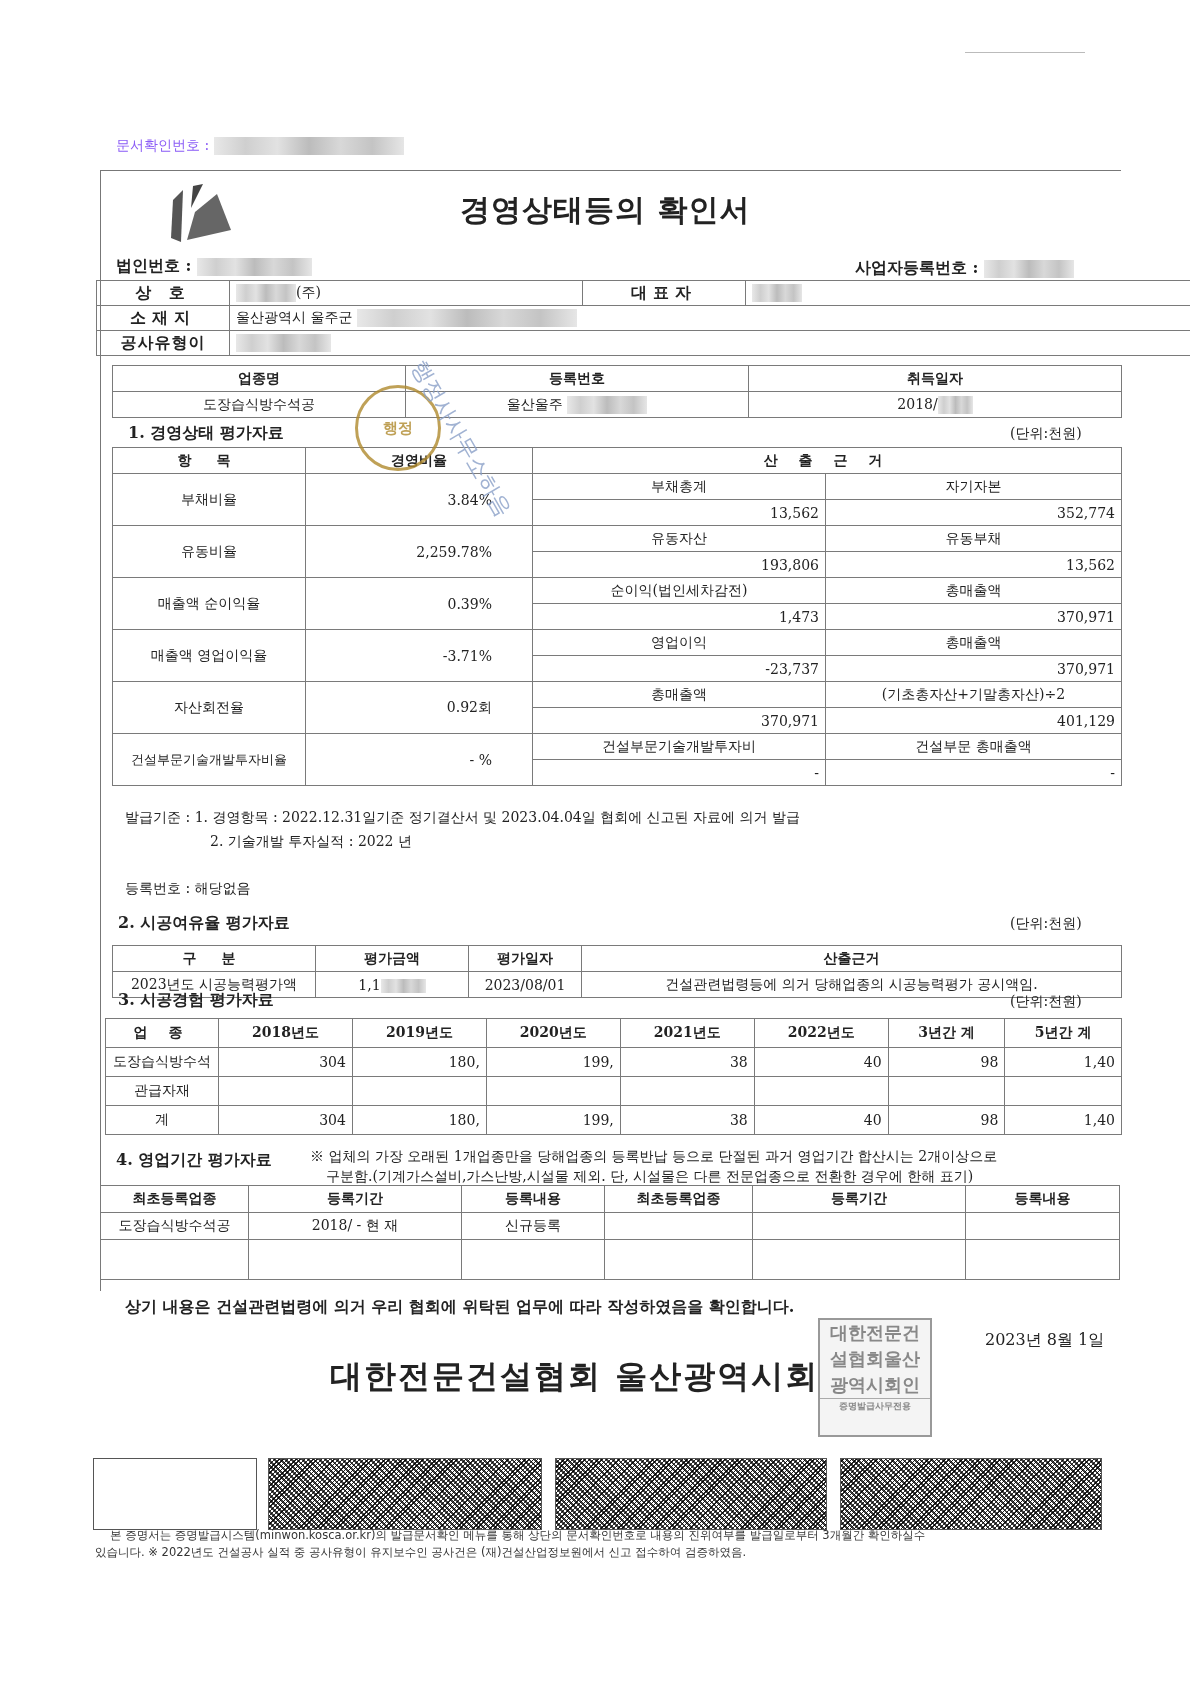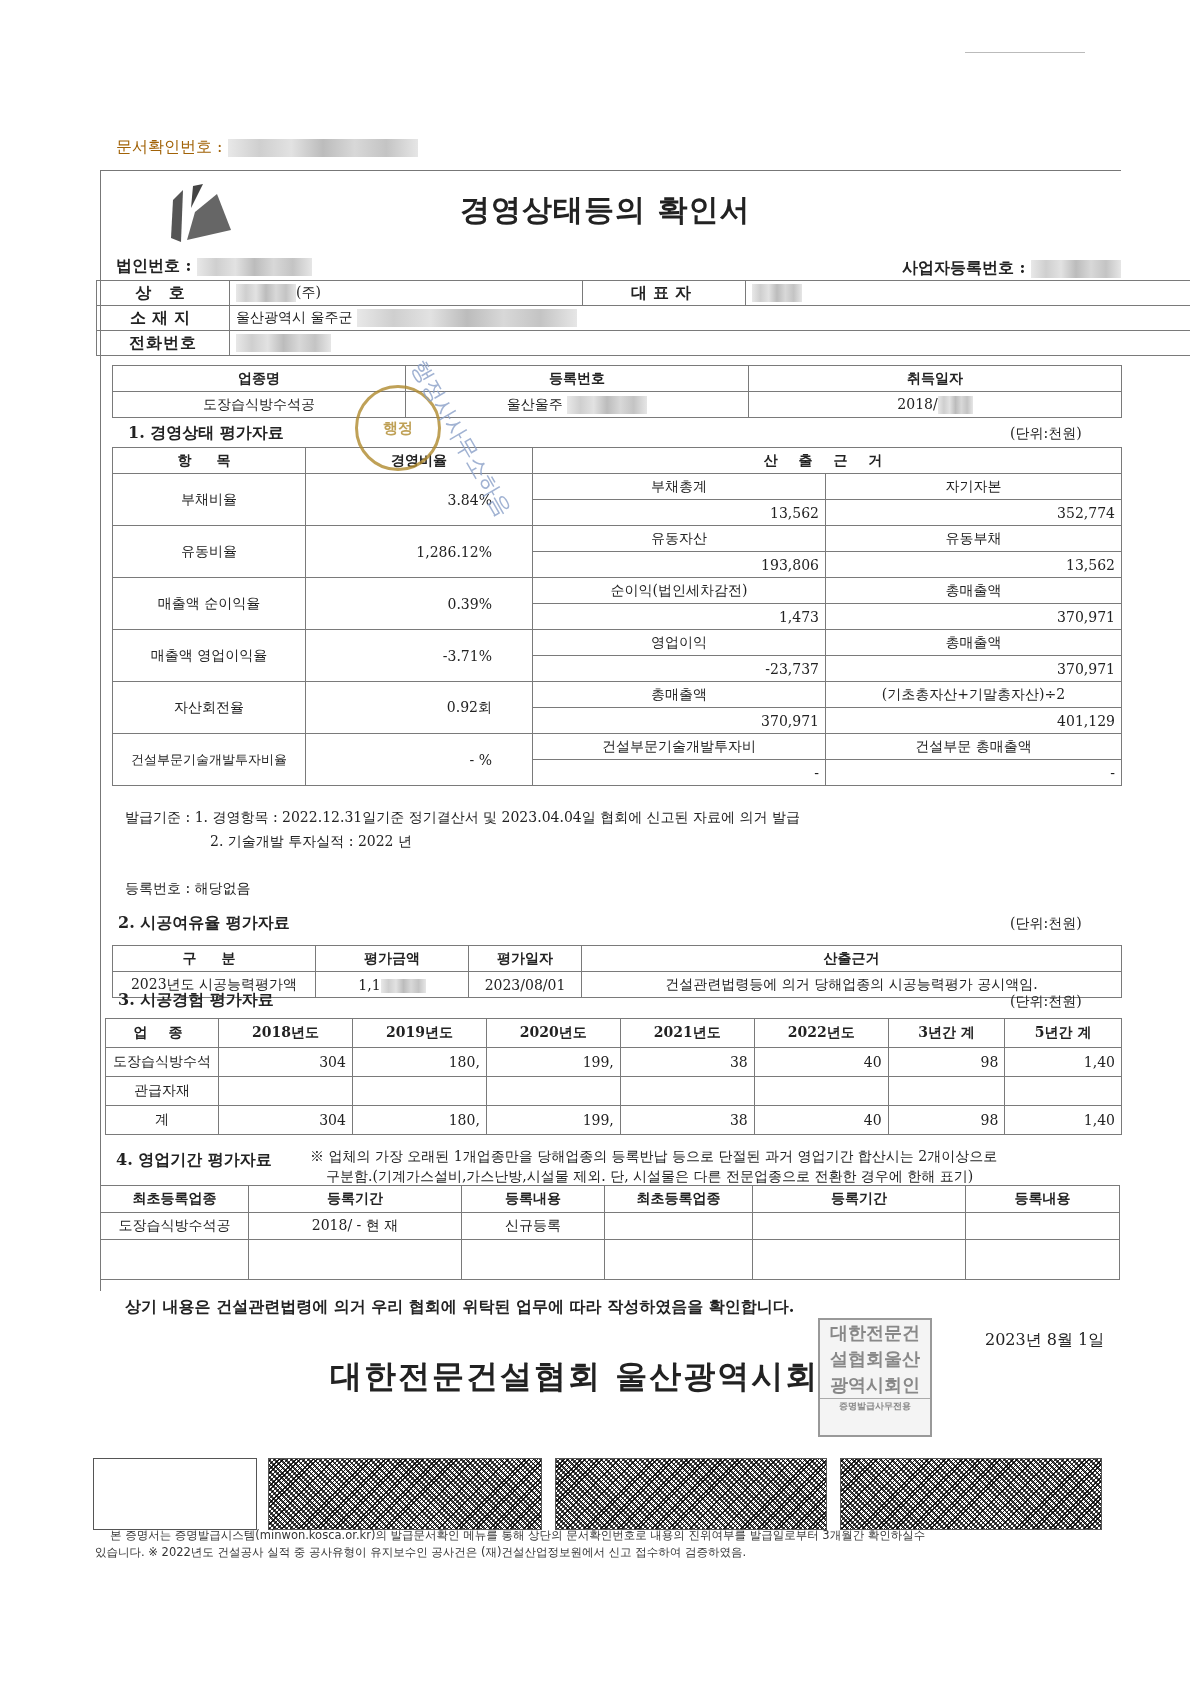--- a/index.html
+++ b/index.html
@@ -1,27 +1,27 @@
 <!DOCTYPE html>
 <html><head>
 <meta charset="utf-8">
 <style>
   html, body { margin: 0; padding: 0; background: #ffffff; }
   body { width: 1190px; height: 1682px; position: relative; overflow: hidden;
          font-family: "DejaVu Serif", "Liberation Serif", serif; color: #222; }
   .abs { position: absolute; }
   .topline { left: 965px; top: 52px; width: 120px; height: 1px; background: #bbb; }
-  .docnum { left: 116px; top: 137px; font-size: 16px; color: #a16207; }
+  .docnum { left: 116px; top: 137px; font-size: 14px; color: #8b5cf6; }
   .blur { display: inline-block; background: linear-gradient(90deg,#e8e8e8,#cfcfcf,#e2e2e2,#bcbcbc,#d8d8d8,#c4c4c4,#e6e6e6); height: 18px; vertical-align: middle; }
   .frame { left: 100px; top: 170px; width: 1020px; height: 1120px; border-left: 1px solid #777; border-top: 1px solid #777; }
 
   .logo { left: 165px; top: 180px; width: 70px; height: 70px; }
   .title { left: 460px; top: 190px; font-size: 30px; font-weight: bold; letter-spacing: 1px; color: #222; }
   .corpno { left: 116px; top: 256px; font-size: 16px; font-weight: bold; }
-  .bizno { left: 902px; top: 258px; font-size: 16px; font-weight: bold; }
+  .bizno { left: 855px; top: 258px; font-size: 16px; font-weight: bold; }
 
   table { border-collapse: collapse; font-size: 14px; }
   td, th { border: 1px solid #7a7a7a; padding: 0 6px; font-weight: normal; }
   .info { left: 96px; top: 280px; width: 1157px; }
   .info td { height: 24px; }
   .lbl { font-weight: bold; text-align: center; letter-spacing: 6px; font-size: 16px; }
   .c { text-align: center; }
   .r { text-align: right; }
   .b { font-weight: bold; }
 
@@ -99,21 +99,21 @@
     <td class="lbl" style="width:120px">상 호</td>
     <td style="width:340px"><span class="blur" style="width:60px"></span><span>(주)</span></td>
     <td class="lbl" style="width:150px">대표자</td>
     <td><span class="blur" style="width:50px"></span></td>
   </tr>
   <tr>
     <td class="lbl">소재지</td>
     <td colspan="3"><span>울산광역시 울주군</span> <span class="blur" style="width:220px"></span></td>
   </tr>
   <tr>
-    <td class="lbl" style="letter-spacing:1px">전화번호</td>
+    <td class="lbl" style="letter-spacing:1px">공사유형이</td>
     <td colspan="3"><span class="blur" style="width:95px"></span></td>
   </tr>
 </tbody>
   </table>
 
 <table class="abs reg">
   <tbody>
       <tr>
     <td class="c b" style="width:280px">업종명</td>
     <td class="c b" style="width:330px">등록번호</td>
@@ -142,21 +142,21 @@
         <td class="ratio" rowspan="2">3.84%</td>
         <td class="lbl2">부채총계</td>
         <td class="c">자기자본</td>
       </tr>
   <tr>
         <td class="val">13,562</td>
         <td class="val">352,774</td>
       </tr>
   <tr>
         <td class="item" rowspan="2">유동비율</td>
-        <td class="ratio" rowspan="2">1,286.12%</td>
+        <td class="ratio" rowspan="2">2,259.78%</td>
         <td class="lbl2">유동자산</td>
         <td class="c">유동부채</td>
       </tr>
   <tr>
         <td class="val">193,806</td>
         <td class="val">13,562</td>
       </tr>
   <tr>
         <td class="item" rowspan="2">매출액 순이익율</td>
         <td class="ratio" rowspan="2">0.39%</td>

